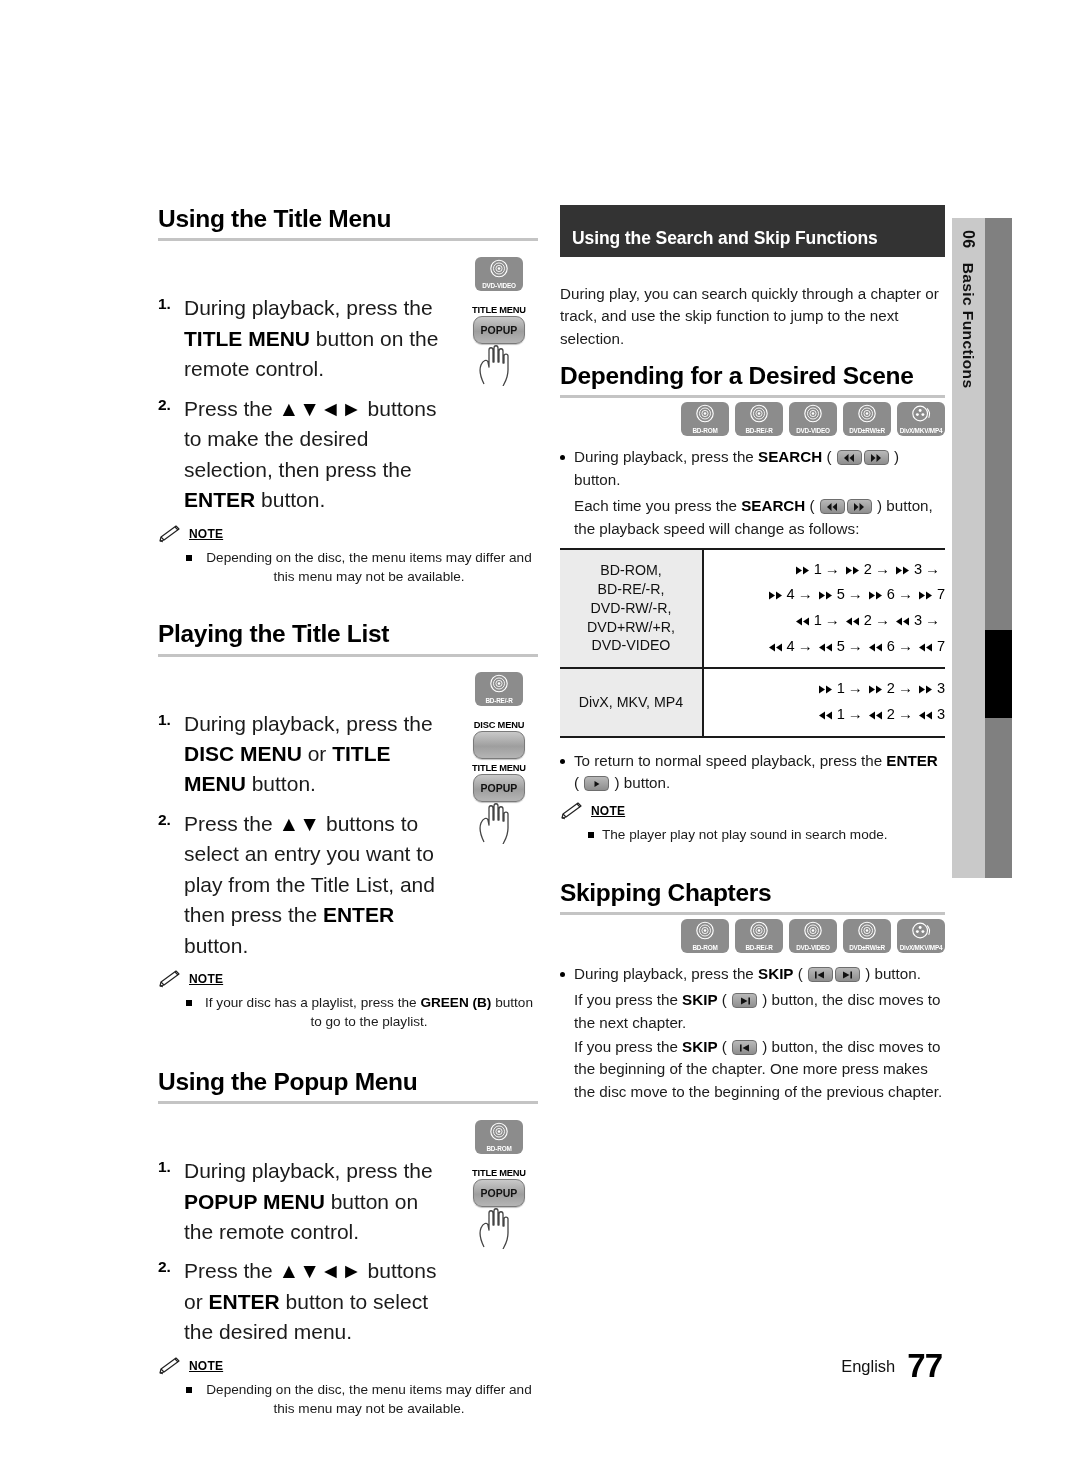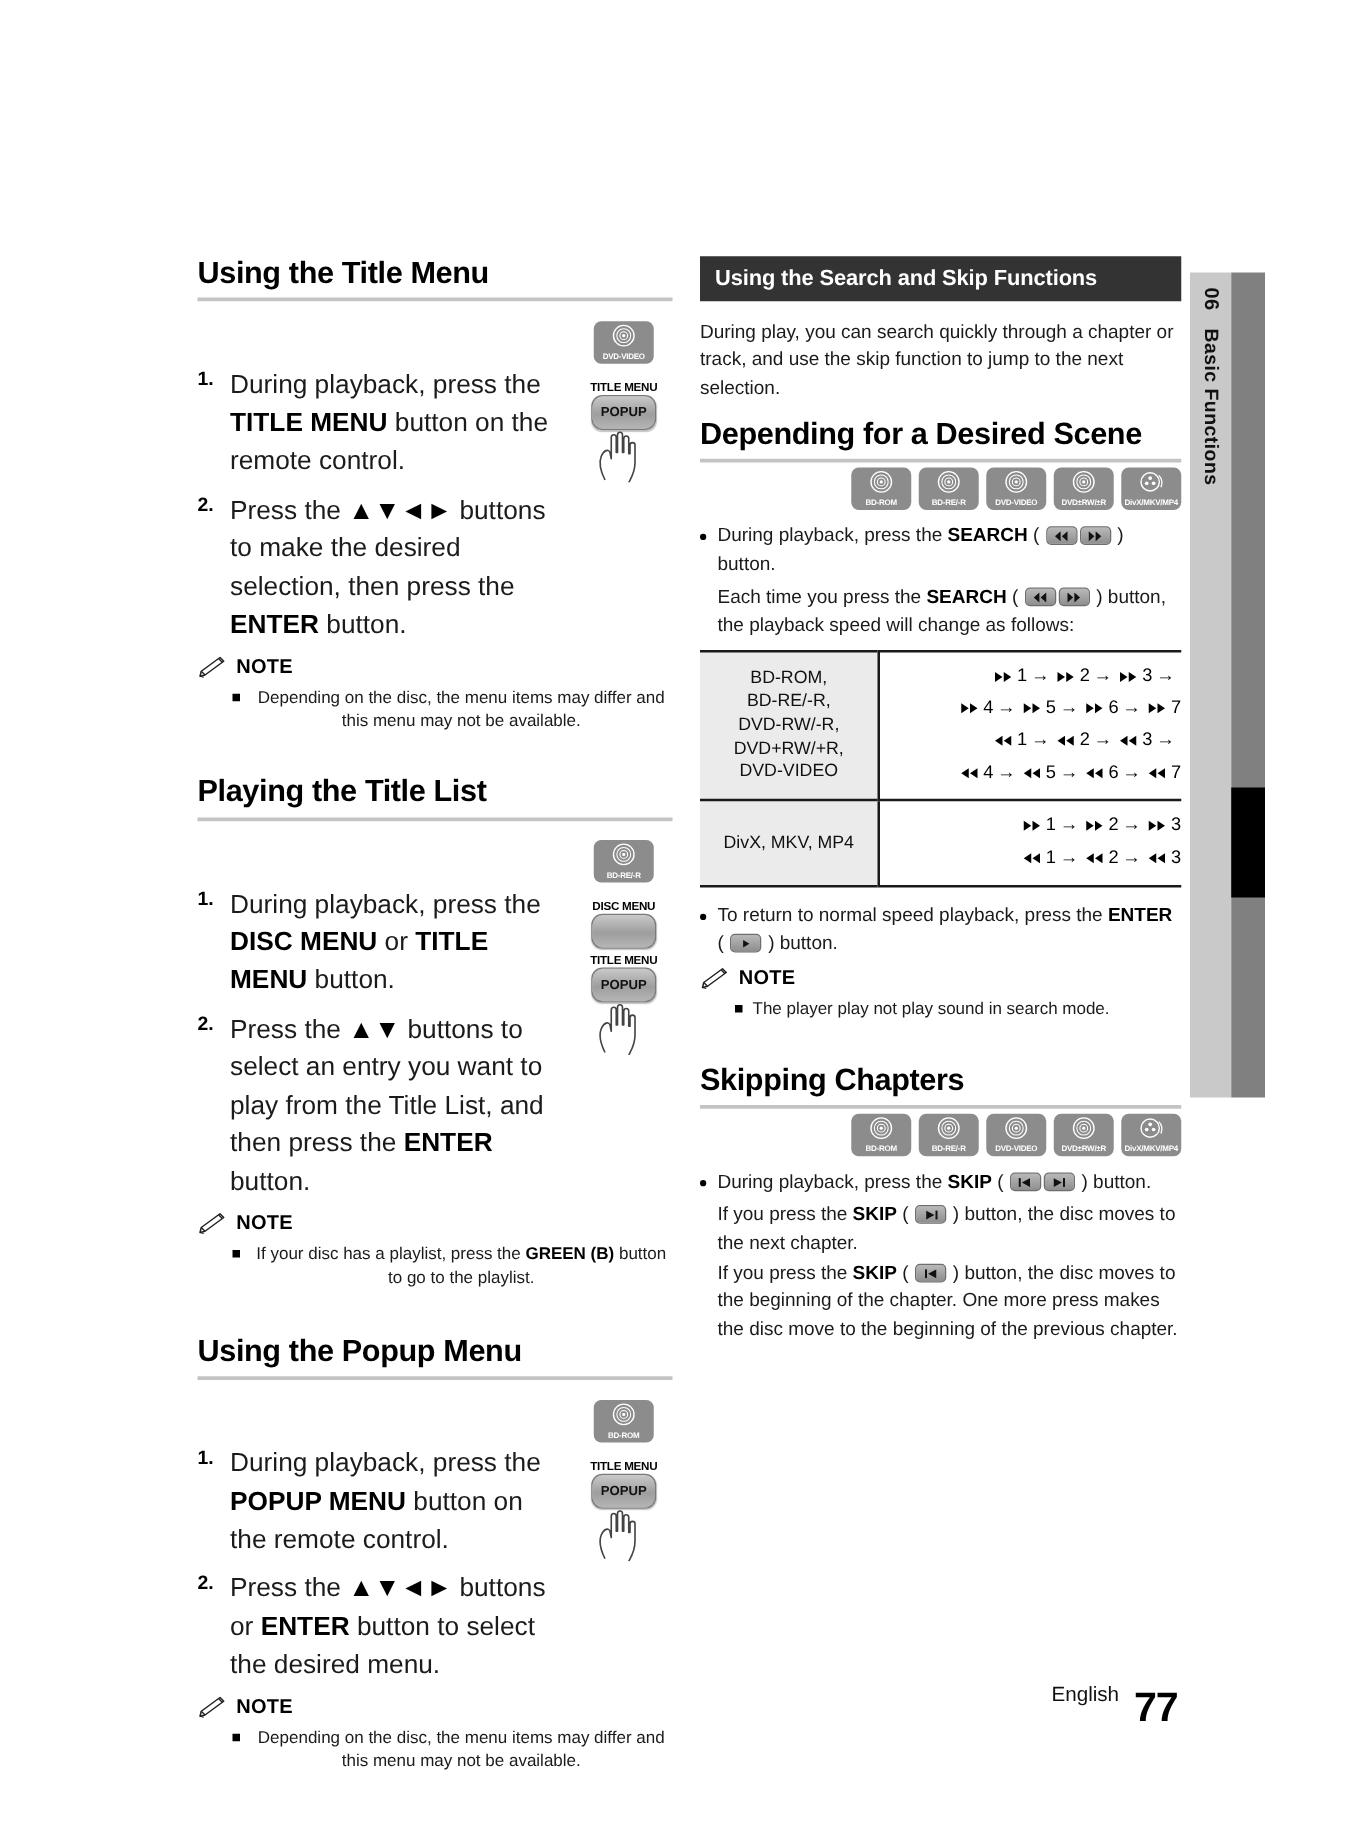--- a/index.html
+++ b/index.html
@@ -44,42 +44,42 @@
   
   h2.sect {
     font-size: 24.5px; font-weight: bold; letter-spacing: -0.3px;
     color: #000; line-height: 1.12; margin: 0 0 6px 0;
   }
   .rule { height: 3px; background: #c4c4c4; width: 100%; margin-bottom: 4px; }
 
   .darkbar {
     background: #333333; color: #fff;
     font-size: 17.5px; font-weight: bold;
-    padding: 7px 10px 8px 12px;
+    padding: 23px 10px 8px 12px;
     letter-spacing: -0.1px;
-    margin-bottom: 14px;
+    margin-bottom: 26px;
   }
 
   
   p.body { font-size: 15.2px; line-height: 1.47; color: #1b1b1b; }
   .b { font-weight: bold; color:#000; }
 
   
   .steps { margin-top: 2px; }
   .step { display: flex; margin-bottom: 9px; }
   .step-num {
     width: 26px; flex: 0 0 26px;
     font-size: 15.5px; font-weight: bold; line-height: 1.45;
   }
   .step-txt { font-size: 21px; line-height: 1.45; color: #1b1b1b; }
 
   
   .note-head { display: flex; align-items: center; gap: 7px; margin: 9px 0 5px 0; }
   .note-head .pencil { width: 24px; height: 18px; display:block; }
-  .note-head .lbl { font-size: 16px; font-weight: bold; letter-spacing: 0.2px; }
+  .note-head .lbl { font-size: 12px; font-weight: bold; letter-spacing: 0.2px; text-decoration: underline; }
   .note-item { display: flex; gap: 8px; padding-left: 28px; margin-bottom: 2px; }
   .note-item .sq {
     width: 6px; height: 6px; background: #000; margin-top: 7px; flex: 0 0 6px;
   }
   .note-item .txt { font-size: 13.6px; line-height: 1.42; color: #1b1b1b; text-align: center; }
 
   
   .bullet { display: flex; gap: 9px; margin-bottom: 4px; }
   .bullet .dot {
     width: 5px; height: 5px; border-radius: 50%; background: #000;
@@ -146,21 +146,21 @@
   .sptable td.seq-col { padding: 7px 0 8px 14px; text-align: right; }
   .sptable tr.r2 td { border-top: 2.4px solid #1a1a1a; }
   .seq-line { font-size: 14.6px; line-height: 1.62; white-space: nowrap; color:#000; }
   .seq-line .ff, .seq-line .rw { display:inline-block; vertical-align:-1px; margin-right:2px; }
   .seq-line .arw { margin: 0 5px 0 3px; font-size: 15px; }
   .seq-line .n { font-size: 14.6px; }
 
   
   .footer {
     position: absolute; right: 138px; bottom: 92px;
-    display: flex; align-items: flex-start; gap: 12px; margin-top: 40px;
+    display: flex; align-items: center; gap: 12px; margin-top: 40px;
   }
   .footer .lang { font-size: 16.5px; color: #111; }
   .footer .pg { font-size: 33px; font-weight: bold; color: #000; letter-spacing: -1px; }
 </style>
 </head>
 <body>
 
 <div class="page">
 
   <div class="sidebar">

